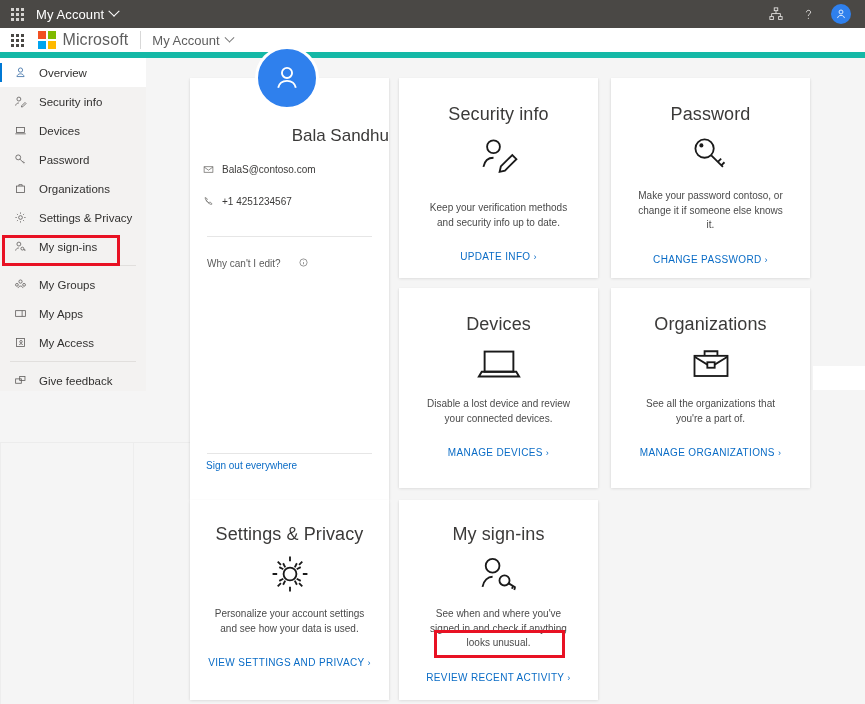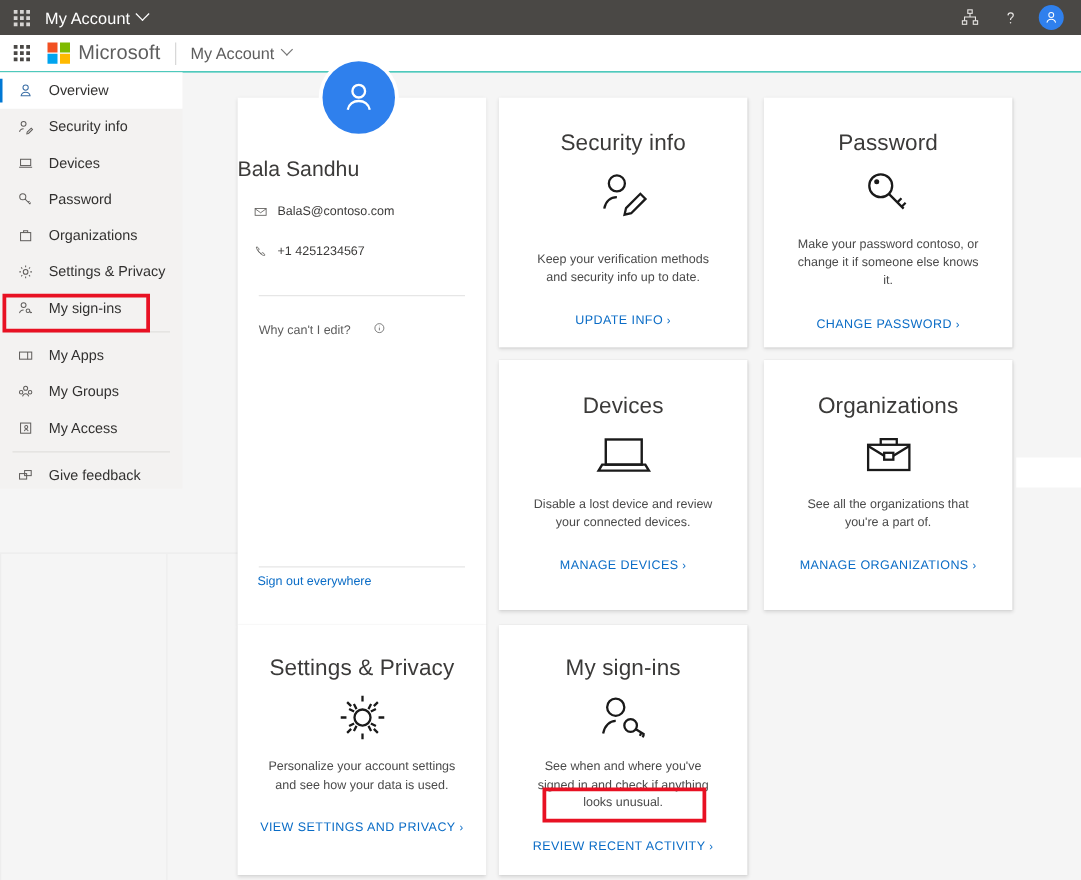--- a/index.html
+++ b/index.html
@@ -97,21 +97,21 @@
   .ms-header {
     position: absolute;
     left: 0; top: 28px;
     width: 865px;
     height: 30px;
     background: #ffffff;
     display: flex;
     align-items: center;
     box-sizing: border-box;
     padding-left: 6px;
-    border-bottom: 1px solid #14b8a6;
+    border-bottom: 6px solid #14b8a6;
   }
   .ms-waffle-grid i { background: #4a4845; }
   .ms-logo-wrap {
     display: flex;
     align-items: center;
     gap: 7px;
     margin-left: 10px;
     cursor: pointer;
   }
   .ms-squares {
@@ -277,21 +277,21 @@
     border: 3px solid #ffffff;
     display: flex;
     align-items: center;
     justify-content: center;
     box-sizing: border-box;
   }
   .profile-name {
     position: absolute;
     left: 0; top: 48px;
     width: 199px;
-    text-align: left;
+    text-align: right;
     font-size: 17px;
     color: #3b3a39;
   }
   .profile-row {
     display: flex;
     align-items: flex-start;
     gap: 8px;
     font-size: 10px;
     color: #3b3a39;
     padding-left: 13px;
@@ -484,37 +484,37 @@
       </svg>
     </span>
     <span class="nav-label">My sign-ins</span>
   </div>
 
   <div class="nav-sep"></div>
 
   <div class="nav-item">
     <span class="nav-ico">
       <svg width="13" height="13" viewBox="0 0 16 16" fill="none" stroke="#605e5c" stroke-width="1">
-        <rect x="2" y="4.5" width="12" height="7"></rect>
-          <path d="M10 4.5v7"></path>
-      </svg>
-    </span>
-    <span class="nav-label">My Apps</span>
-  </div>
-
-  <div class="nav-item">
-    <span class="nav-ico">
-      <svg width="13" height="13" viewBox="0 0 16 16" fill="none" stroke="#605e5c" stroke-width="1">
         <circle cx="8" cy="4.4" r="2"></circle>
           <circle cx="3.6" cy="8.4" r="1.7"></circle>
           <circle cx="12.4" cy="8.4" r="1.7"></circle>
         <path d="M5 12.4c.4-1.6 1.6-2.5 3-2.5s2.6.9 3 2.5"></path>
       </svg>
     </span>
     <span class="nav-label">My Groups</span>
+  </div>
+
+  <div class="nav-item">
+    <span class="nav-ico">
+      <svg width="13" height="13" viewBox="0 0 16 16" fill="none" stroke="#605e5c" stroke-width="1">
+        <rect x="2" y="4.5" width="12" height="7"></rect>
+          <path d="M10 4.5v7"></path>
+      </svg>
+    </span>
+    <span class="nav-label">My Apps</span>
   </div>
 
   <div class="nav-item">
     <span class="nav-ico">
       <svg width="13" height="13" viewBox="0 0 16 16" fill="none" stroke="#605e5c" stroke-width="1">
         <rect x="3" y="3" width="10" height="10"></rect>
           <circle cx="8.6" cy="7" r="1.5"></circle>
           <path d="M6.7 11c.3-1.1 1-1.7 1.9-1.7s1.6.6 1.9 1.7"></path>
       </svg>
     </span>

